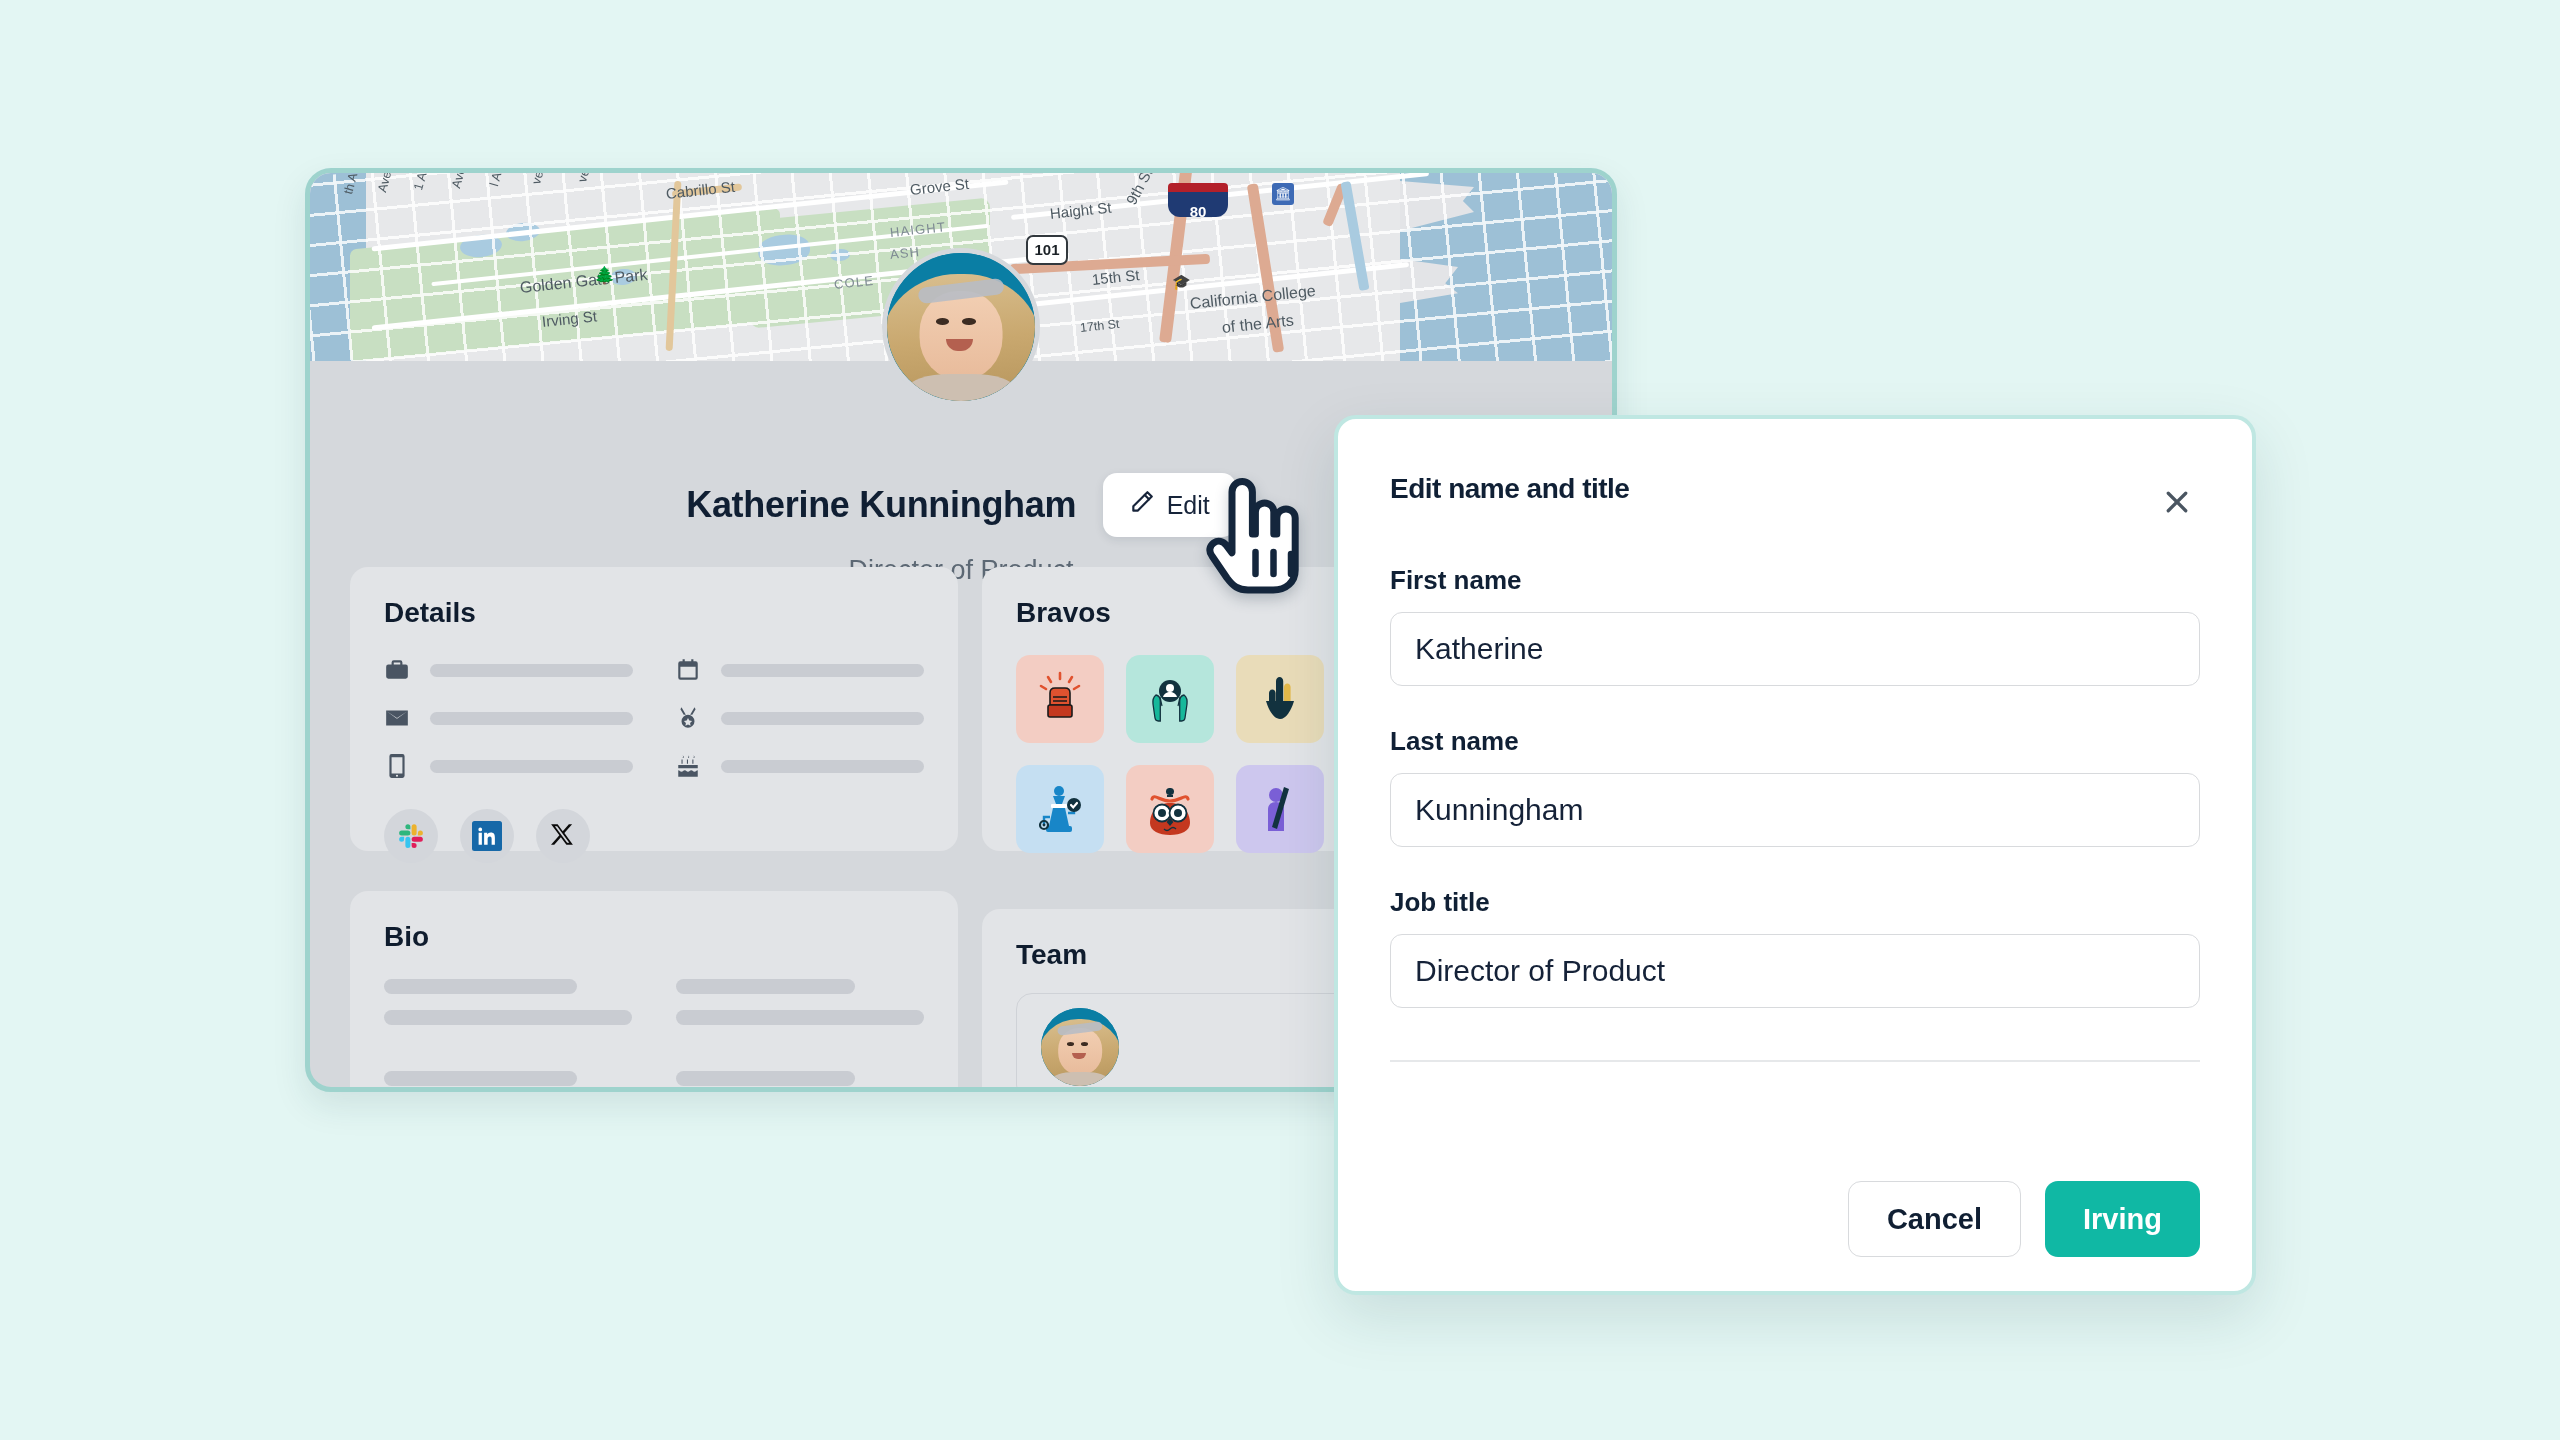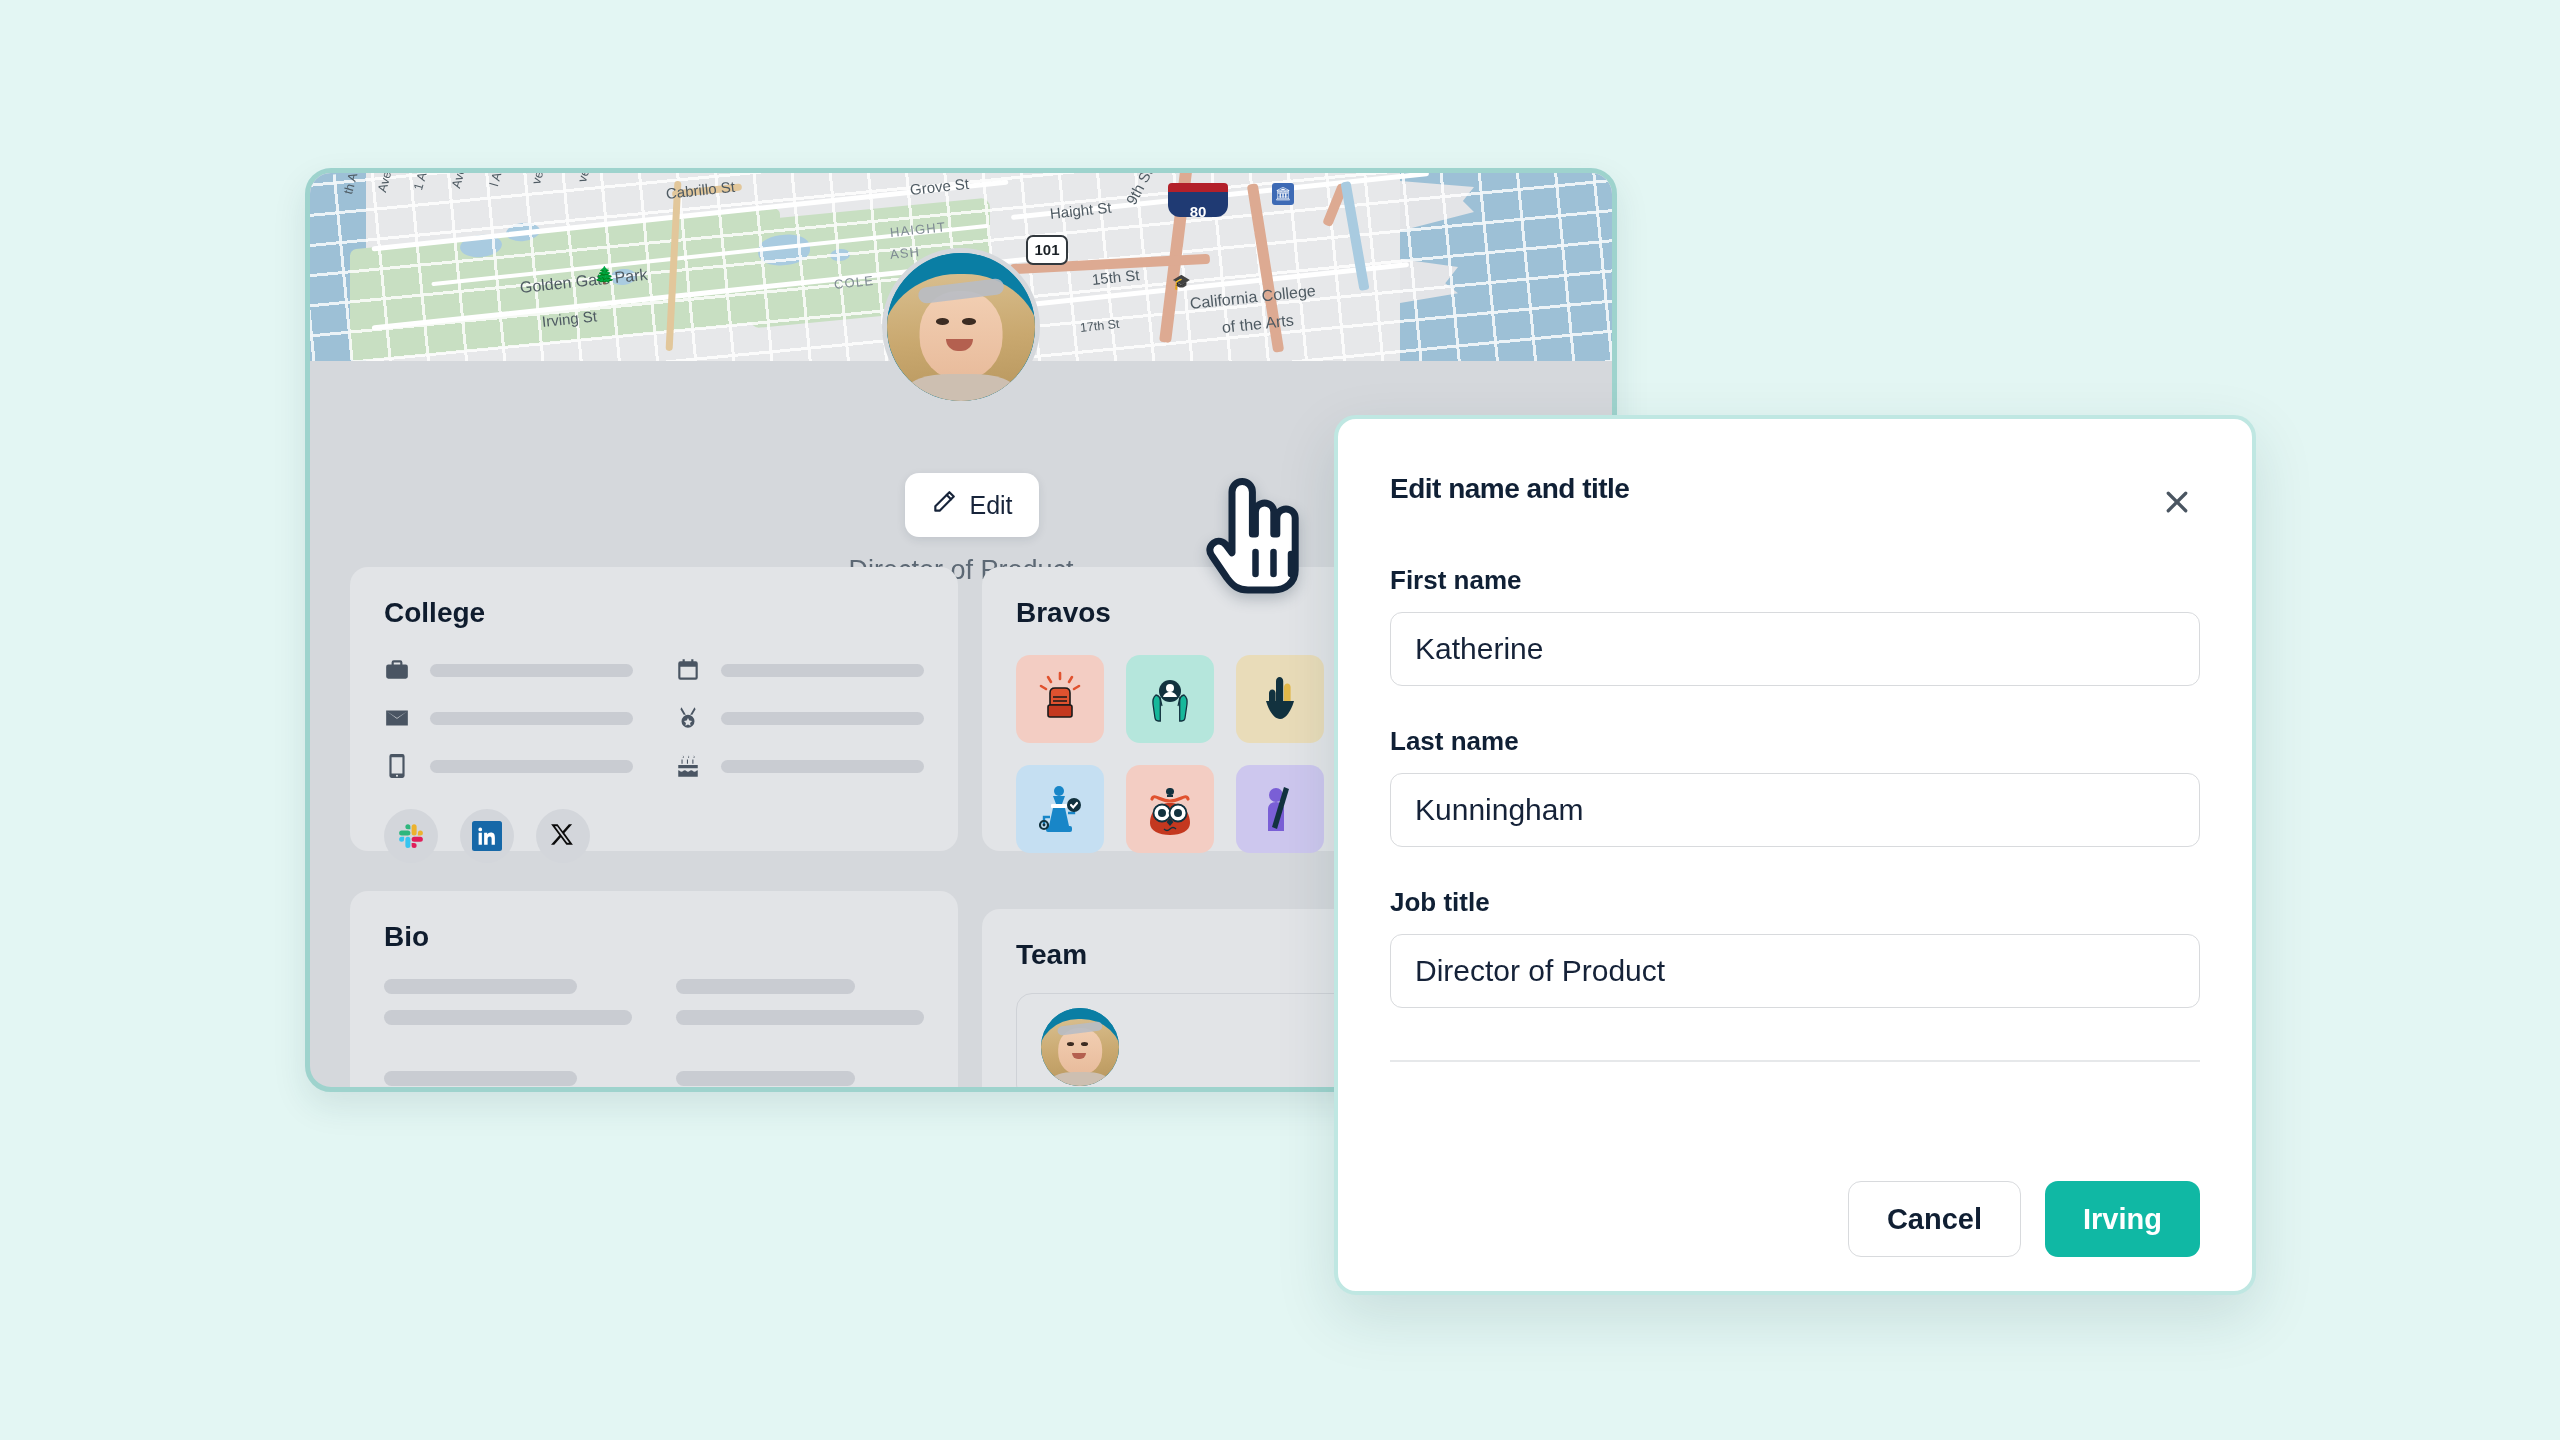--- a/index.html
+++ b/index.html
@@ -397,34 +397,35 @@
         <div class="skin"></div>
         <div class="band"></div>
         <div class="eye l"></div>
         <div class="eye r"></div>
         <div class="mouth"></div>
         <div class="shirt"></div>
       </div>
     </div>
 
     <div class="identity">
+      <span class="person-name">Katherine Kunningham</span>
       <button class="edit-btn">
         <span>
           <svg viewBox="0 0 24 24" width="26" height="26" fill="none" stroke="#17243a" stroke-width="2" stroke-linecap="round" stroke-linejoin="round">
             <path d="M17 3l4 4L8 20H4v-4L17 3z"></path>
             <path d="M14.5 5.5l4 4"></path>
           </svg>
         </span>
         <span>Edit</span>
       </button>
       <div class="person-title">Director of Product</div>
     </div>
 
     <div class="panel p-details">
-      <div class="panel-title">College</div>
+      <div class="panel-title">Details</div>
       <div class="detail-grid">
         <div class="detail-row">
             <span class="detail-icon">
               <svg viewBox="0 0 24 24">
                 <path d="M9 3h6a2 2 0 0 1 2 2v2h3a2 2 0 0 1 2 2v9a2 2 0 0 1-2 2H4a2 2 0 0 1-2-2V9a2 2 0 0 1 2-2h3V5a2 2 0 0 1 2-2zm0 4h6V5H9v2z"></path>
               </svg>
             </span>
             <span class="bar"></span>
           </div>
         <div class="detail-row">

